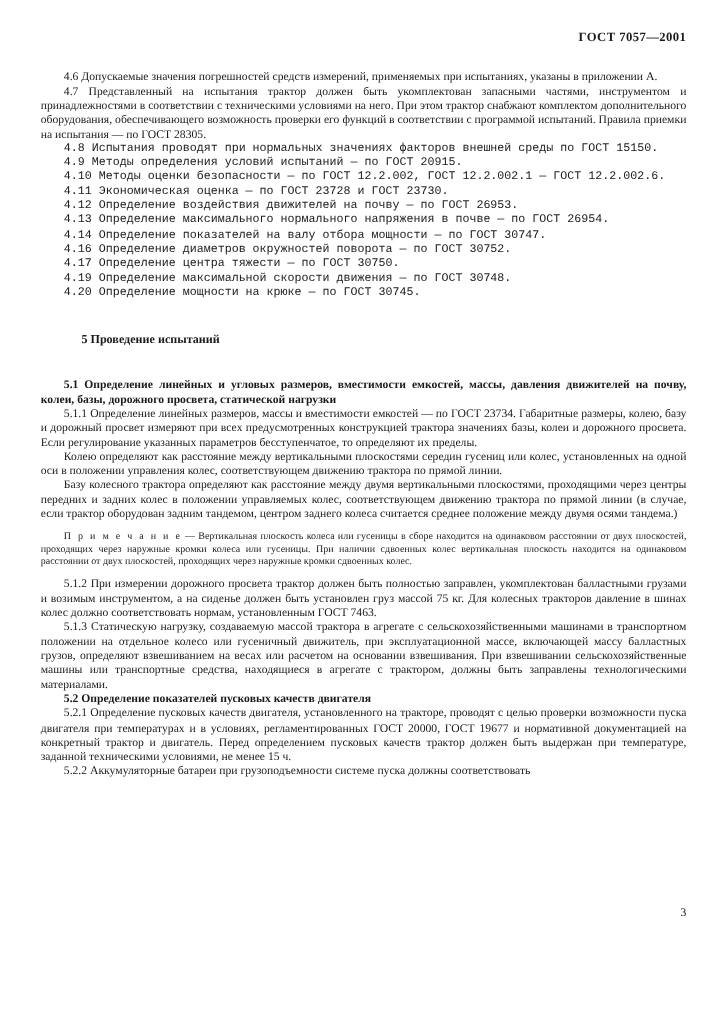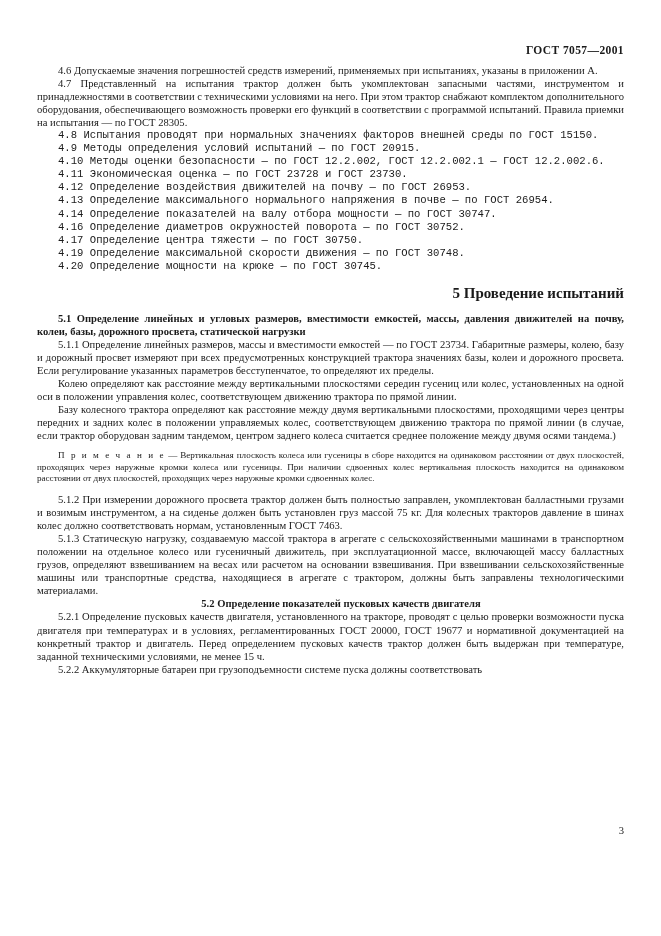--- a/index.html
+++ b/index.html
@@ -12,21 +12,21 @@
     position: relative;
     width: 661px;
     height: 936px;
     background: #ffffff;
     font-family: "Liberation Serif", "DejaVu Serif", serif;
     color: #1a1a1a;
     overflow: hidden;
   }
   .doc-header {
     position: absolute;
-    top: 44px;
+    top: 28px;
     right: 37px;
     font-size: 11.5px;
     font-weight: bold;
     letter-spacing: 0.4px;
     white-space: nowrap;
   }
   .body-col {
     position: absolute;
     left: 37px;
     top: 64px;
@@ -46,42 +46,42 @@
   .list-line {
     margin: 0;
     font-size: 10.6px;
     line-height: 13.05px;
     text-indent: 21px;
     text-align: left;
     white-space: nowrap;
     font-family: Liberation Mono, monospace;
   }
   h2.sec {
-    margin: 0;
-    font-size: 15px;
+    margin: 16px;
+    font-size: 11px;
     font-weight: bold;
     line-height: 13.05px;
     text-indent: 21px;
-    text-align: right;
+    text-align: left;
   }
   h3.subsec {
     margin: 0;
     font-size: 10.6px;
     font-weight: bold;
     line-height: 13.05px;
     text-indent: 21px;
     text-align: justify;
   }
   h3.subsec-single {
     margin: 0;
     font-size: 10.6px;
     font-weight: bold;
     line-height: 13.05px;
     text-indent: 21px;
-    text-align: center;
+    text-align: left;
   }
   p.note {
     margin: 0;
     font-size: 9.1px;
     line-height: 11.6px;
     text-align: justify;
     text-indent: 21px;
   }
   .note-label {
     letter-spacing: 1.7px;

